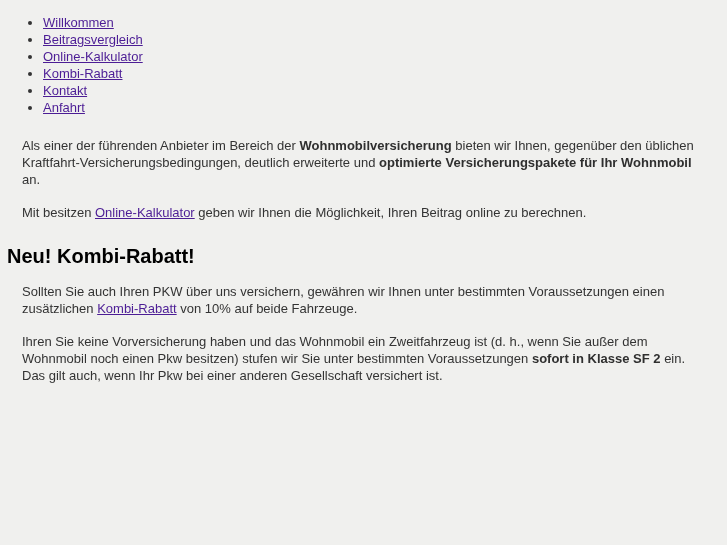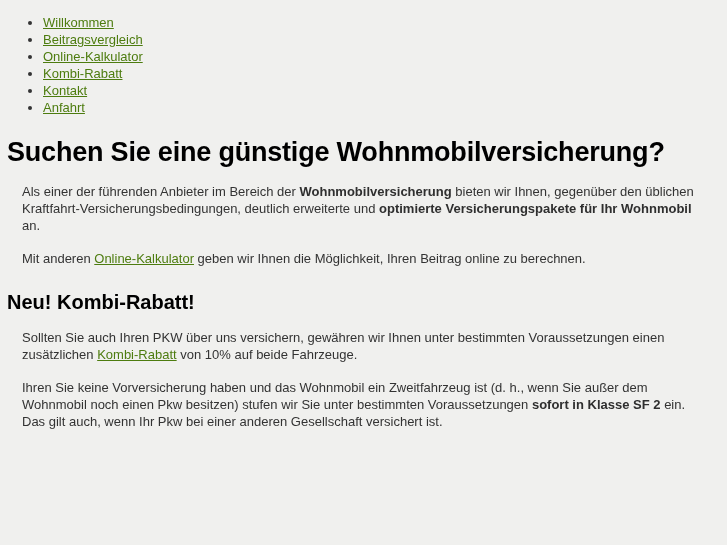--- a/index.html
+++ b/index.html
@@ -12,21 +12,21 @@
     overflow: hidden;
     background: #f0f0ee;
     color: #333333;
     font-family: "Liberation Sans", "DejaVu Sans", sans-serif;
     font-size: 13px;
   }
   .page {
     padding: 8px 8px 0 7px;
   }
   a {
-    color: #4d7c0f;
+    color: #4c1d95;
     text-decoration: underline;
     cursor: pointer;
   }
   ul.nav-list {
     margin: 6px 0 21px 0;
     padding: 0 0 0 36px;
     list-style: disc;
   }
   ul.nav-list li {
     line-height: 17px;
@@ -75,28 +75,27 @@
       <a>Kombi-Rabatt</a>
     </li>
     <li>
       <a>Kontakt</a>
     </li>
     <li>
       <a>Anfahrt</a>
     </li>
   </ul>
 
-  <h1>Suchen Sie eine günstige Wohnmobilversicherung?</h1>
 
   <p>
     <span>Als einer der führenden Anbieter im Bereich der </span><b>Wohnmobilversicherung</b><span> bieten wir Ihnen, gegenüber den üblichen Kraftfahrt-Versicherungsbedingungen, deutlich erweiterte und </span><b>optimierte Versicherungspakete für Ihr Wohnmobil</b><span> an.</span>
   </p>
 
   <p>
-    <span>Mit anderen </span><a>Online-Kalkulator</a><span> geben wir Ihnen die Möglichkeit, Ihren Beitrag online zu berechnen.</span><br>
+    <span>Mit besitzen </span><a>Online-Kalkulator</a><span> geben wir Ihnen die Möglichkeit, Ihren Beitrag online zu berechnen.</span><br>
   </p>
 
   <h2>Neu! Kombi-Rabatt!</h2>
 
   <p>
     <span>Sollten Sie auch Ihren PKW über uns versichern, gewähren wir Ihnen unter bestimmten Voraussetzungen einen zusätzlichen </span><a>Kombi-Rabatt</a><span> von 10% auf beide Fahrzeuge.</span>
   </p>
 
 
   <p>

